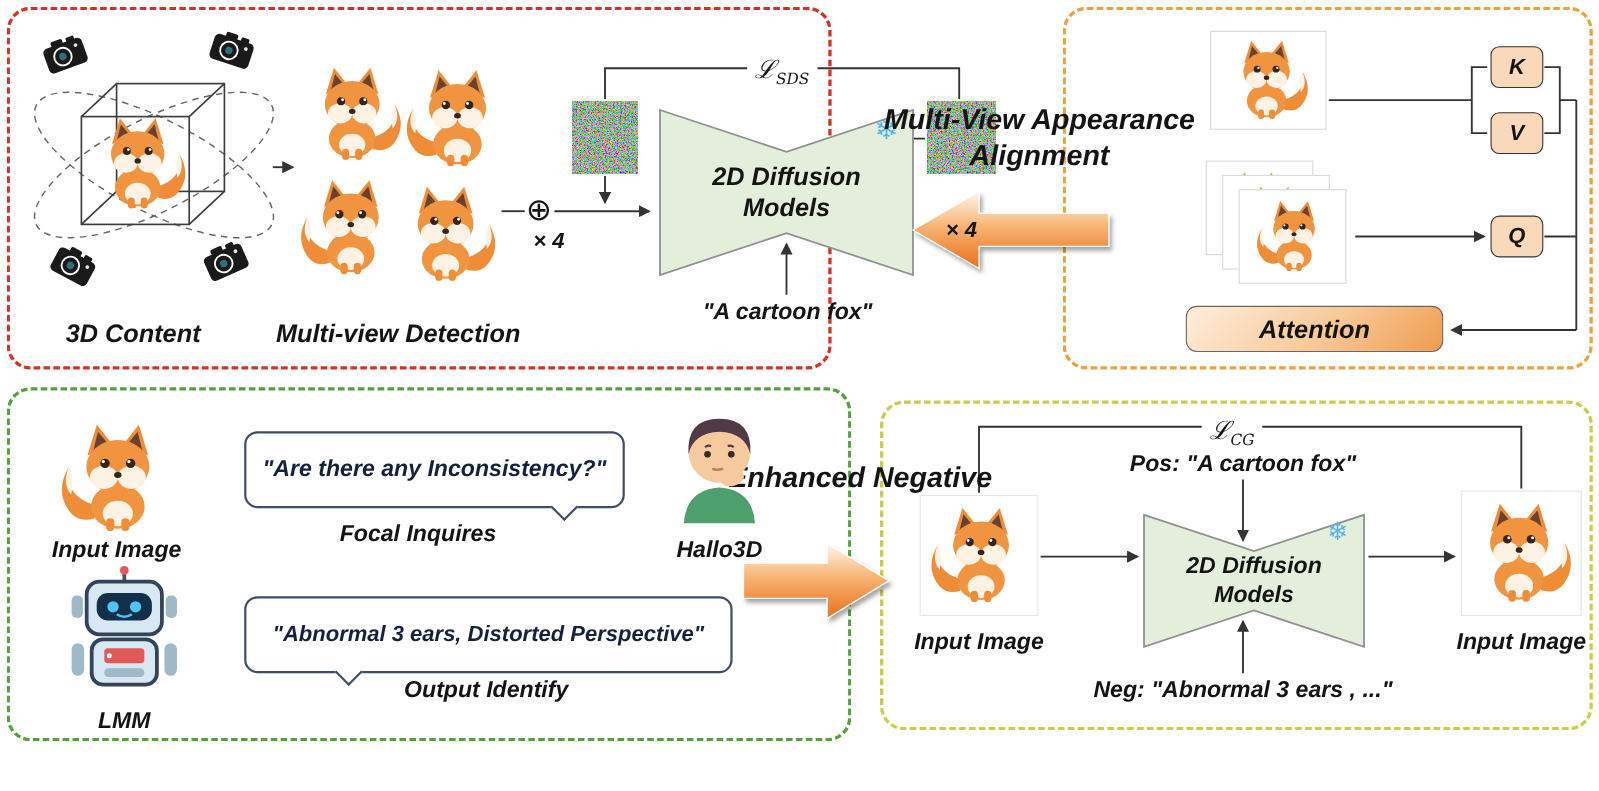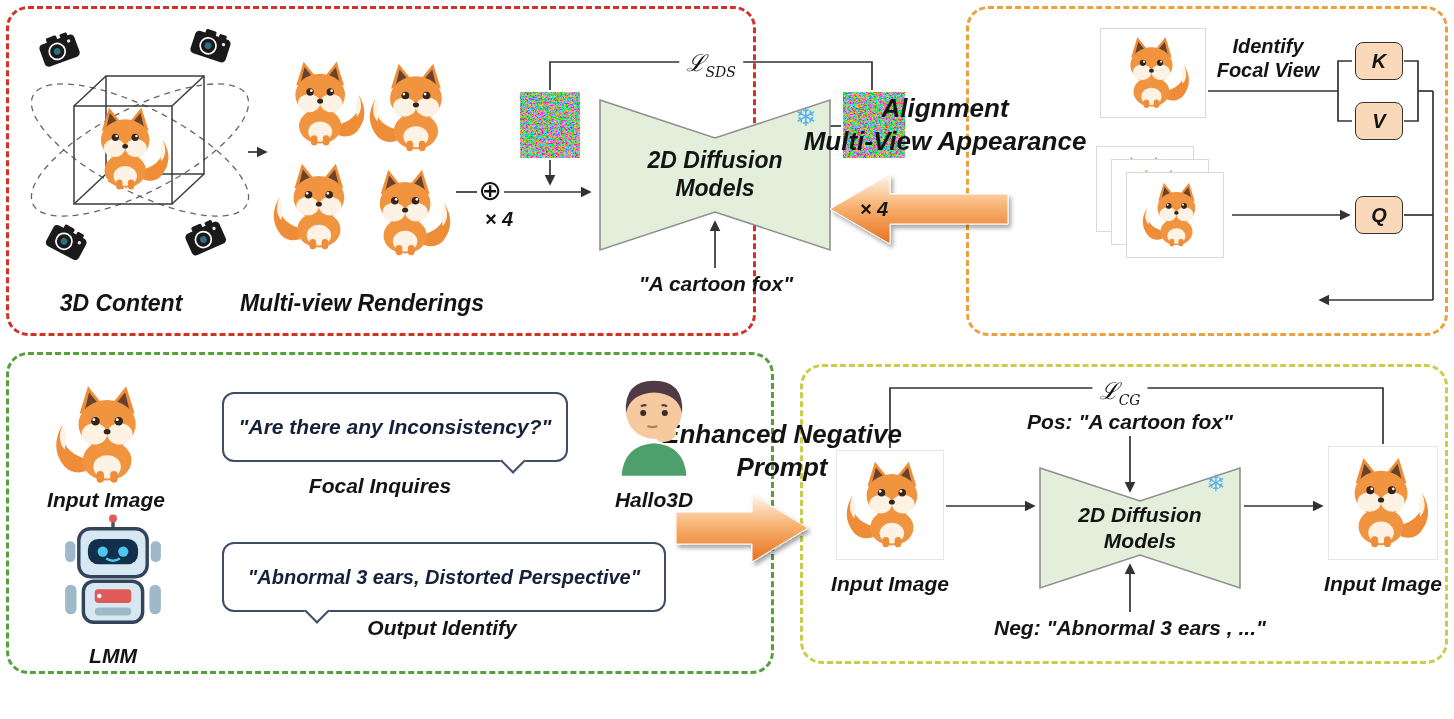--- a/index.html
+++ b/index.html
@@ -220,72 +220,68 @@
       <use href="#foxdef"></use>
     </svg>
   <svg class="sprite flip" style="left:270px;top:160px;width:94px;height:94px" viewBox="0 0 100 100">
       <use href="#foxdef"></use>
     </svg>
   <svg class="sprite" style="left:360px;top:166px;width:94px;height:94px" viewBox="0 0 100 100">
       <use href="#foxdef"></use>
     </svg>
 
   <div class="lbl f23" style="left:121px;top:290px">3D Content</div>
-  <div class="lbl f23" style="left:362px;top:290px">Multi-view Renderings</div>
+  <div class="lbl f23" style="left:362px;top:290px">Multi-view Detection</div>
 
   <div class="plain" style="left:490px;top:176px;font-size:28px;line-height:30px">⊕</div>
   <div class="lbl f20" style="left:499px;top:208px">× 4</div>
   <div class="lbl f20" style="left:874px;top:198px">× 4</div>
 
   <span class="loss" style="left:711px;top:46px"><span>ℒ</span><sub>SDS</sub></span>
 
   <div class="lbl f23 lh28" style="left:715px;top:146px">
     <div>2D Diffusion</div>
     <div>Models</div>
   </div>
   <div class="snow" style="left:806px;top:102px;font-size:26px">❄</div>
   <div class="lbl f21" style="left:716px;top:272px">"A cartoon fox"</div>
 
   <div class="card" style="left:1100px;top:28px;width:106px;height:90px">
     <svg style="width:78px;height:78px" viewBox="0 0 100 100">
         <use href="#foxdef"></use>
       </svg>
   </div>
-  <div class="lbl f20 lh24" style="left:1268px;top:34px">
-    <div>Identify</div>
-    <div>Focal View</div>
-  </div>
 
   <div class="card" style="left:1096px;top:146px;width:98px;height:86px">
     <svg style="width:70px;height:70px" viewBox="0 0 100 100">
         <use href="#foxdef"></use>
       </svg>
   </div>
   <div class="card" style="left:1111px;top:159px;width:98px;height:86px">
     <svg style="width:70px;height:70px" viewBox="0 0 100 100">
         <use href="#foxdef"></use>
       </svg>
   </div>
   <div class="card" style="left:1126px;top:172px;width:98px;height:86px">
     <svg class="flip" style="width:70px;height:70px" viewBox="0 0 100 100">
         <use href="#foxdef"></use>
       </svg>
   </div>
 
   <div class="kvbox" style="left:1355px;top:42px">K</div>
   <div class="kvbox" style="left:1355px;top:102px">V</div>
   <div class="kvbox" style="left:1355px;top:196px">Q</div>
+  <div class="attn">Attention</div>
 
   <div class="lbl f26 lh33" style="left:945px;top:92px">
+    <div>Multi-View Appearance</div>
     <div>Alignment</div>
-    <div>Multi-View Appearance</div>
   </div>
   <div class="lbl f26 lh33" style="left:782px;top:418px">
     <div>Enhanced Negative</div>
-    <div>Prompt</div>
   </div>
 
   <svg class="sprite flip" style="left:52px;top:382px;width:106px;height:106px" viewBox="0 0 100 100">
       <use href="#foxdef"></use>
     </svg>
   <div class="lbl f21" style="left:106px;top:488px">Input Image</div>
 
   <div class="bubble f21" style="left:222px;top:392px;width:346px;height:70px">"Are there any Inconsistency?"</div>
   <div class="tail" style="left:504px;top:452px"></div>
   <div class="lbl f21" style="left:380px;top:474px">Focal Inquires</div>

